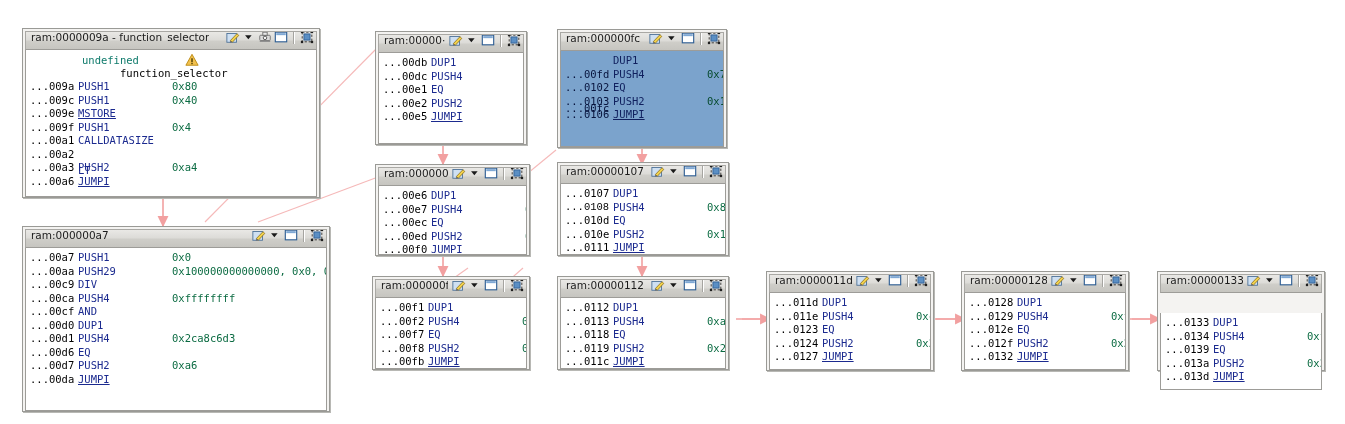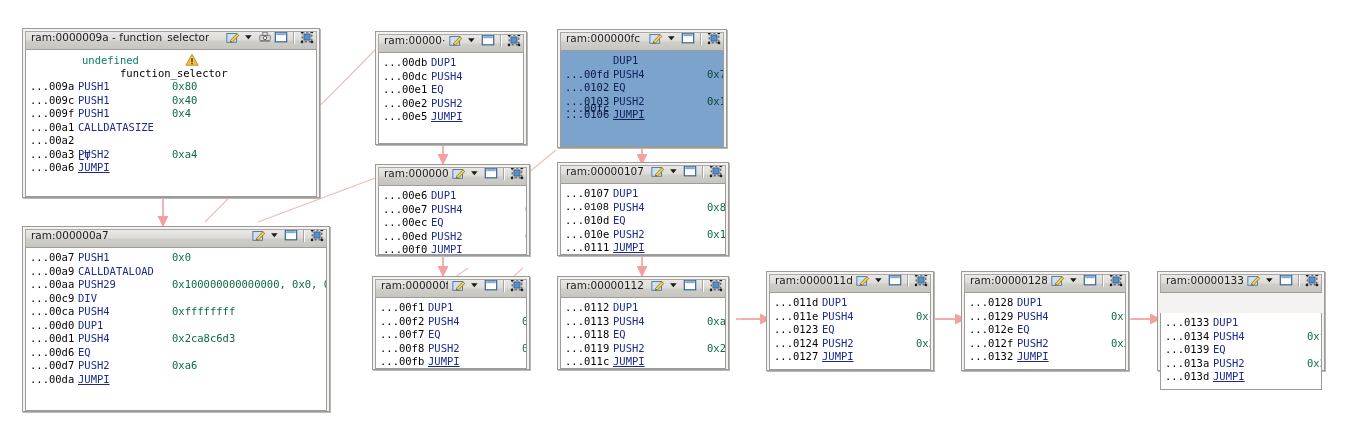--- a/index.html
+++ b/index.html
@@ -172,20 +172,21 @@
       </div>
       <div class="body" style="height: 147px;">
         <div class="fn-sig" style="padding-left: 52px;"><span class="ret-type">undefined</span><span style="display:inline-block;width:46px"></span><span class="icon" style="vertical-align:-3px"><svg width="14" height="14" viewBox="0 0 16 16">
               <path d="M8 1.5 L15 14 L1 14 Z" fill="#f2c14e" stroke="#b8860b" stroke-width="1"></path>
               <rect x="7.2" y="6" width="1.6" height="4.4" fill="#4a3a00"></rect>
               <rect x="7.2" y="11.2" width="1.6" height="1.6" fill="#4a3a00"></rect>
             </svg></span><span class="unassigned"><unassigned></unassigned></span><span style="display:inline-block;width:16px"></span><span class="return-tok"><return></return></span></div>
         <div class="fn-sig fn-label" style="padding-left: 90px;">function_selector</div>
         <div class="row"><span class="addr" style="width: 48px;">...009a</span><span class="mnem" style="width: 94px;">PUSH1</span><span class="op">0x80</span></div>
         <div class="row"><span class="addr" style="width: 48px;">...009c</span><span class="mnem" style="width: 94px;">PUSH1</span><span class="op">0x40</span></div>
+        <div class="row"><span class="addr" style="width: 48px;">...009e</span><span class="mnem jump" style="width: 94px;">MSTORE</span><span class="op"></span></div>
         <div class="row"><span class="addr" style="width: 48px;">...009f</span><span class="mnem" style="width: 94px;">PUSH1</span><span class="op">0x4</span></div>
         <div class="row"><span class="addr" style="width: 48px;">...00a1</span><span class="mnem" style="width: 94px;">CALLDATASIZE</span><span class="op"></span></div>
         <div class="row"><span class="addr" style="width: 48px;">...00a2</span><span class="mnem" style="width: 94px; margin-top: 16px;">LT</span><span class="op"></span></div>
         <div class="row"><span class="addr" style="width: 48px;">...00a3</span><span class="mnem" style="width: 94px;">PUSH2</span><span class="op">0xa4</span></div>
         <div class="row"><span class="addr" style="width: 48px;">...00a6</span><span class="mnem jump" style="width: 94px;">JUMPI</span><span class="op"></span></div>
       </div>
     </div>
     <div class="block" style="left: 22px; top: 226px; width: 308px; height: 186px;">
       <div class="titlebar">
         <span class="title-text">ram:000000a7</span>
@@ -209,24 +210,24 @@
               <rect x="4.5" y="4.5" width="7" height="7" fill="#5b8fc4" stroke="#2f5f94" stroke-width="1"></rect>
               <rect x="1" y="1" width="2.6" height="2.6" fill="#1f1f1f"></rect>
               <rect x="12.4" y="1" width="2.6" height="2.6" fill="#1f1f1f"></rect>
               <rect x="1" y="12.4" width="2.6" height="2.6" fill="#1f1f1f"></rect>
               <rect x="12.4" y="12.4" width="2.6" height="2.6" fill="#1f1f1f"></rect>
             </svg></span>
         </span>
       </div>
       <div class="body" style="height: 163px;">
         <div class="row"><span class="addr" style="width: 48px;">...00a7</span><span class="mnem" style="width: 94px;">PUSH1</span><span class="op">0x0</span></div>
-        <div class="row"><span class="addr" style="width: 48px;">...00a9</span><span class="mnem" style="width: 94px;">CALLDATALOAD</span><span class="op"></span></div>
         <div class="row"><span class="addr" style="width: 48px;">...00aa</span><span class="mnem" style="width: 94px;">PUSH29</span><span class="op">0x100000000000000, 0x0, 0x0,···</span></div>
         <div class="row"><span class="addr" style="width: 48px;">...00c9</span><span class="mnem" style="width: 94px;">DIV</span><span class="op"></span></div>
         <div class="row"><span class="addr" style="width: 48px;">...00ca</span><span class="mnem" style="width: 94px;">PUSH4</span><span class="op">0xffffffff</span></div>
+        <div class="row"><span class="addr" style="width: 48px;">...00cf</span><span class="mnem" style="width: 94px;">AND</span><span class="op"></span></div>
         <div class="row"><span class="addr" style="width: 48px;">...00d0</span><span class="mnem" style="width: 94px;">DUP1</span><span class="op"></span></div>
         <div class="row"><span class="addr" style="width: 48px;">...00d1</span><span class="mnem" style="width: 94px;">PUSH4</span><span class="op">0x2ca8c6d3</span></div>
         <div class="row"><span class="addr" style="width: 48px;">...00d6</span><span class="mnem" style="width: 94px;">EQ</span><span class="op"></span></div>
         <div class="row"><span class="addr" style="width: 48px;">...00d7</span><span class="mnem" style="width: 94px;">PUSH2</span><span class="op">0xa6</span></div>
         <div class="row"><span class="addr" style="width: 48px;">...00da</span><span class="mnem jump" style="width: 94px;">JUMPI</span><span class="op"></span></div>
       </div>
     </div>
     <div class="block" style="left: 375px; top: 31px; width: 152px; height: 114px;">
       <div class="titlebar">
         <span class="title-text">ram:00000···</span>

